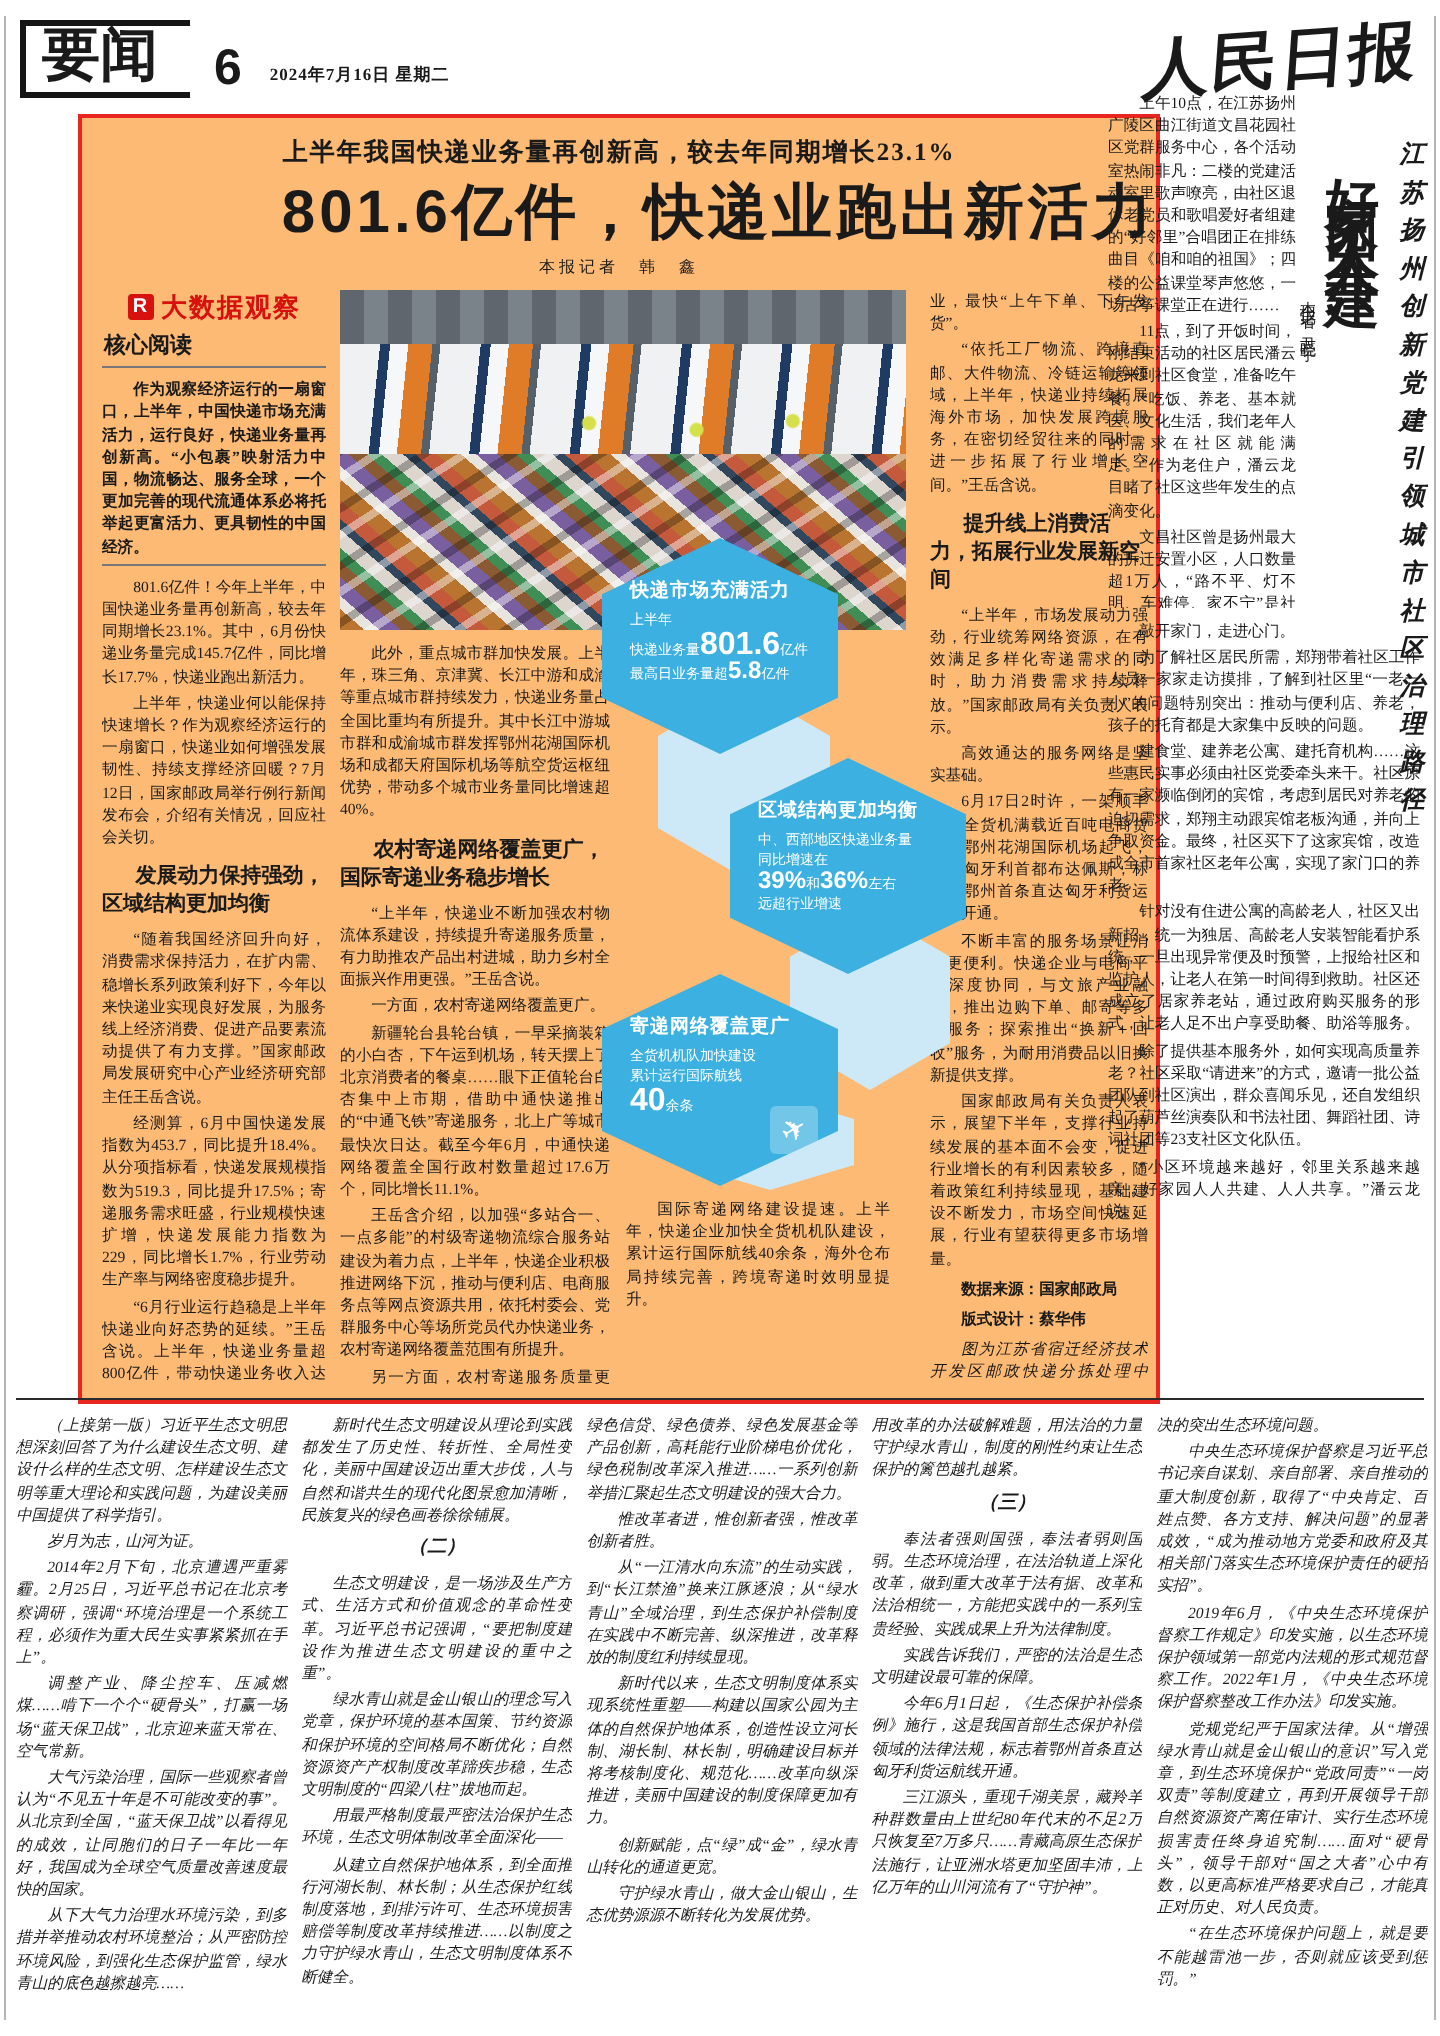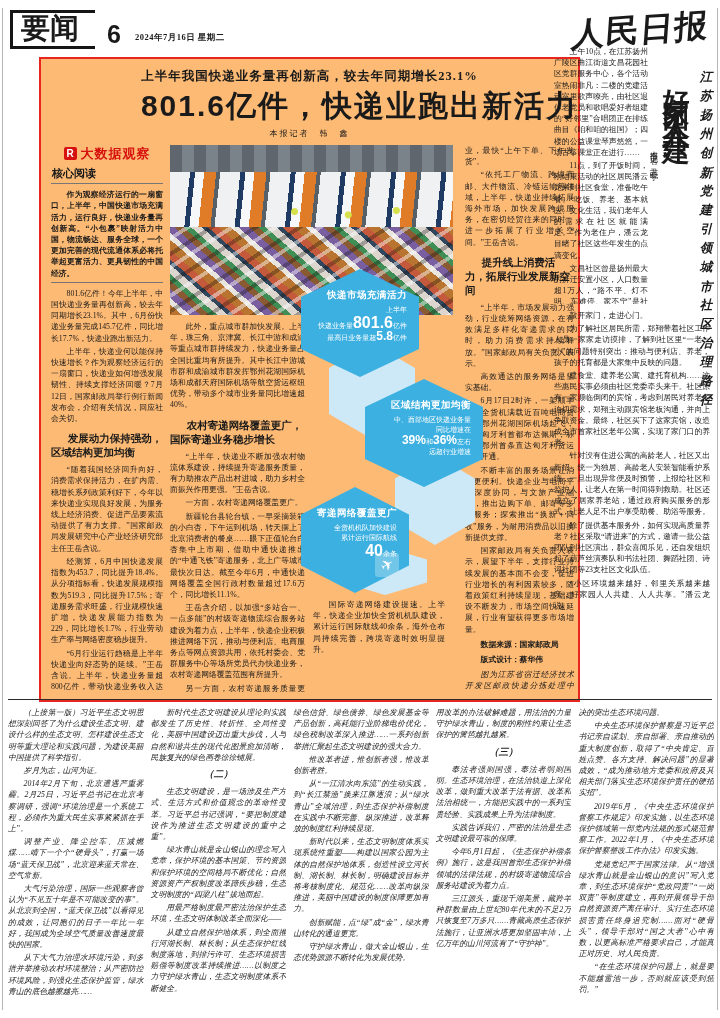--- a/index.html
+++ b/index.html
@@ -49,21 +49,21 @@
   .ph-parcels{position:absolute;left:0;top:48%;right:0;bottom:0;
      background:
        repeating-linear-gradient(-33deg,rgba(255,255,255,.45) 0 4px,transparent 4px 11px,rgba(0,0,0,.28) 11px 15px,transparent 15px 24px),
        repeating-linear-gradient(41deg,#b9742f 0 8px,#e8e4de 8px 13px,#7a5fa0 13px 20px,#8a5a33 20px 26px,#3e8e55 26px 31px,#dcd6cf 31px 38px,#31475e 38px 42px,#c45a3b 42px 49px);}
   .col2{left:129px;top:262px;width:135px;height:371px;}
   .col3{left:272px;top:540px;width:132px;height:92px;}
   .col4{left:424px;top:86px;width:109px;height:547px;}
   
   .hexwrap{position:absolute;left:258px;top:210px;width:188px;height:326px;z-index:2;}
   .hex{position:absolute;clip-path:polygon(50% 0%,100% 26%,100% 74%,50% 100%,0% 74%,0% 26%);
-       background:#3cb0e0;color:#fff;text-align:right;}
+       background:#3cb0e0;color:#fff;text-align:left;}
   .hex.light{background:#cde9f8;}
   .hex-inner{padding:20px 12px 0 14px;}
   .hex-title{font-family:"Liberation Sans",sans-serif;font-weight:bold;font-size:9.5px;margin-bottom:3px;letter-spacing:.5px;}
   .hex-line{font-size:7px;line-height:10px;}
   .hex-big{font-family:"Liberation Sans",sans-serif;font-weight:bold;font-size:16px;line-height:15px;}
   .hex-mid{font-family:"Liberation Sans",sans-serif;font-weight:bold;font-size:12px;}
   .plane-box{position:absolute;right:10px;bottom:16px;width:24px;height:24px;background:rgba(255,255,255,.28);
              border-radius:3px;display:flex;align-items:center;justify-content:center;}
   .plane-box span{font-size:15px;color:#fff;transform:rotate(-30deg);}
   
@@ -143,21 +143,21 @@
       </div>
       <div class="hex" style="left:66px;top:110px;width:118px;height:108px">
         <div class="hex-inner">
           <div class="hex-title">区域结构更加均衡</div>
           <div class="hex-line">中、西部地区快递业务量</div>
           <div class="hex-line">同比增速在</div>
           <div class="hex-line"><span class="hex-mid">39%</span><span>和</span><span class="hex-mid">36%</span><span>左右</span></div>
           <div class="hex-line">远超行业增速</div>
         </div>
       </div>
-      <div class="hex" style="left:2px;top:218px;width:108px;height:106px">
+      <div class="hex" style="left:2px;top:218px;width:118px;height:106px">
         <div class="hex-inner">
           <div class="hex-title">寄递网络覆盖更广</div>
           <div class="hex-line">全货机机队加快建设</div>
           <div class="hex-line">累计运行国际航线</div>
           <div class="hex-line"><span class="hex-big">40</span><span>余条</span></div>
         </div>
         <div class="plane-box">
             <span>✈</span>
           </div>
       </div>
@@ -233,21 +233,21 @@
         <p>从“一江清水向东流”的生动实践，到“长江禁渔”换来江豚逐浪；从“绿水青山”全域治理，到生态保护补偿制度在实践中不断完善、纵深推进，改革释放的制度红利持续显现。</p>
         <p>新时代以来，生态文明制度体系实现系统性重塑——构建以国家公园为主体的自然保护地体系，创造性设立河长制、湖长制、林长制，明确建设目标并将考核制度化、规范化……改革向纵深推进，美丽中国建设的制度保障更加有力。</p>
         <p>创新赋能，点“绿”成“金”，绿水青山转化的通道更宽。</p>
         <p>守护绿水青山，做大金山银山，生态优势源源不断转化为发展优势。</p>
       </div>
     <div class="bcol">
         <p class="noindent">用改革的办法破解难题，用法治的力量守护绿水青山，制度的刚性约束让生态保护的篱笆越扎越紧。</p>
         <p class="part-marker">（三）</p>
         <p>奉法者强则国强，奉法者弱则国弱。生态环境治理，在法治轨道上深化改革，做到重大改革于法有据、改革和法治相统一，方能把实践中的一系列宝贵经验、实践成果上升为法律制度。</p>
         <p>实践告诉我们，严密的法治是生态文明建设最可靠的保障。</p>
-        <p>今年6月1日起，《生态保护补偿条例》施行，这是我国首部生态保护补偿领域的法律法规，的村级寄递物流综合服务站建设为着力点。</p>
+        <p>今年6月1日起，《生态保护补偿条例》施行，这是我国首部生态保护补偿领域的法律法规，标志着鄂州首条直达匈牙利货运航线开通。</p>
         <p>三江源头，重现千湖美景，藏羚羊种群数量由上世纪80年代末的不足2万只恢复至7万多只……青藏高原生态保护法施行，让亚洲水塔更加坚固丰沛，上亿万年的山川河流有了“守护神”。</p>
       </div>
     <div class="bcol">
         <p class="noindent">决的突出生态环境问题。</p>
         <p>中央生态环境保护督察是习近平总书记亲自谋划、亲自部署、亲自推动的重大制度创新，取得了“中央肯定、百姓点赞、各方支持、解决问题”的显著成效，“成为推动地方党委和政府及其相关部门落实生态环境保护责任的硬招实招”。</p>
         <p>2019年6月，《中央生态环境保护督察工作规定》印发实施，以生态环境保护领域第一部党内法规的形式规范督察工作。2022年1月，《中央生态环境保护督察整改工作办法》印发实施。</p>
         <p>党规党纪严于国家法律。从“增强绿水青山就是金山银山的意识”写入党章，到生态环境保护“党政同责”“一岗双责”等制度建立，再到开展领导干部自然资源资产离任审计、实行生态环境损害责任终身追究制……面对“硬骨头”，领导干部对“国之大者”心中有数，以更高标准严格要求自己，才能真正对历史、对人民负责。</p>
         <p>“在生态环境保护问题上，就是要不能越雷池一步，否则就应该受到惩罚。”</p>
       </div>
   </div>

